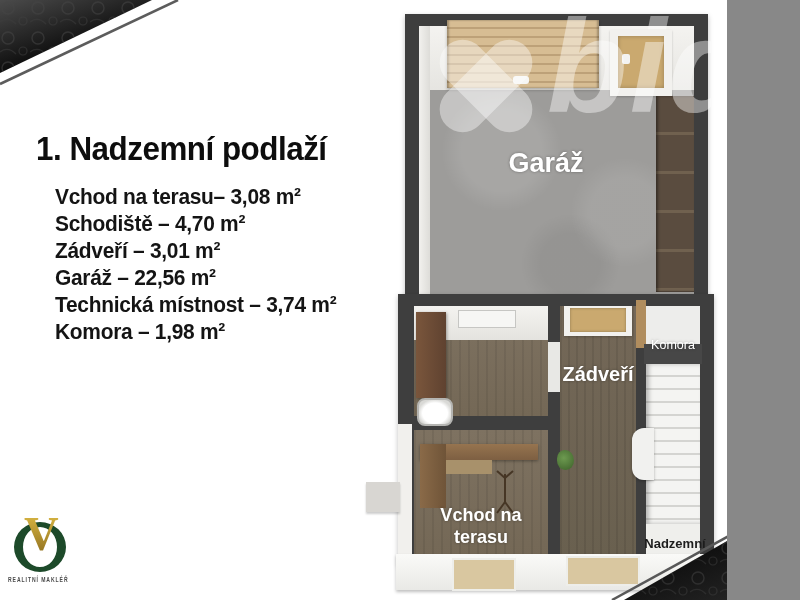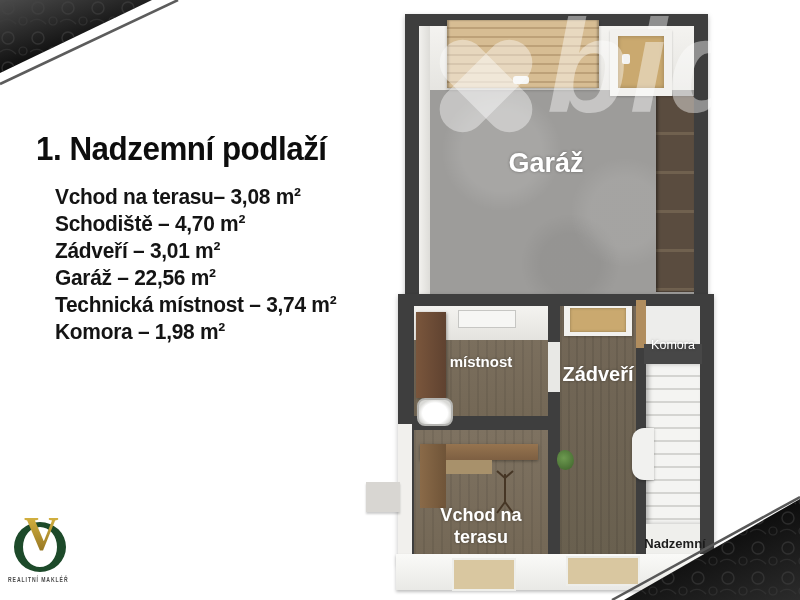--- a/index.html
+++ b/index.html
@@ -1,17 +1,17 @@
 <!DOCTYPE html>
 <html><head>
 <meta charset="utf-8">
 <style>
   html,body{margin:0;padding:0;background:#888;}
   #page{
-    position:relative;width:800px;height:600px;background:#ffffff;
+    position:relative;width:727px;height:600px;background:#ffffff;
     overflow:hidden;font-family:"Liberation Sans",sans-serif;
     -webkit-font-smoothing:antialiased;
   }
   .abs{position:absolute;}
   
   .title{
     left:36px;top:130px;font-size:33px;font-weight:bold;color:#0d0d0d;
     transform:scaleX(.95);transform-origin:left top;white-space:nowrap;z-index:2;
     letter-spacing:-.5px;
   }
@@ -147,21 +147,20 @@
     <div class="abs plan-label" style="left:81px;top:140px;width:140px;font-size:27px;">Garáž</div>
 
     <div class="abs wall" style="left:3px;top:286px;width:316px;height:271px;box-shadow:0 2px 5px rgba(0,0,0,.25);"></div>
 
     <div class="abs wood" style="left:19px;top:298px;width:134px;height:110px;"></div>
     <div class="abs whiteband" style="left:19px;top:298px;width:134px;height:34px;"></div>
     <div class="abs" style="left:63px;top:302px;width:56px;height:16px;background:#f6f6f4;border:1px solid #c6c6c3;"></div>
     <div class="abs" style="left:21px;top:304px;width:30px;height:86px;background:linear-gradient(90deg,#7a563c,#5f4230);box-shadow:1px 1px 3px rgba(0,0,0,.35);"></div>
     <div class="abs" style="left:22px;top:390px;width:32px;height:24px;background:radial-gradient(ellipse at 50% 55%,#ffffff 55%,#d9d9d6 75%);border:2px solid #b5b5b2;border-radius:8px;"></div>
     <div class="abs plan-label" style="left:26px;top:345px;width:120px;font-size:15px;line-height:18px;">
-      <div>místnost</div>
     </div>
     <div class="abs" style="left:153px;top:334px;width:12px;height:50px;background:#e8e8e5;"></div>
 
     <div class="abs wood-dark" style="left:165px;top:298px;width:76px;height:250px;"></div>
     <div class="abs doorframe" style="left:169px;top:298px;width:68px;height:30px;"></div>
     <div class="abs tan" style="left:175px;top:300px;width:56px;height:24px;box-shadow:inset 0 0 3px rgba(0,0,0,.3);"></div>
     <div class="abs plan-label" style="left:165px;top:355px;width:76px;font-size:20px;">Zádveří</div>
 
     <div class="abs" style="left:241px;top:292px;width:10px;height:48px;background:#b08d5e;"></div>
     <div class="abs" style="left:251px;top:298px;width:54px;height:44px;background:#ededeb;"></div>

